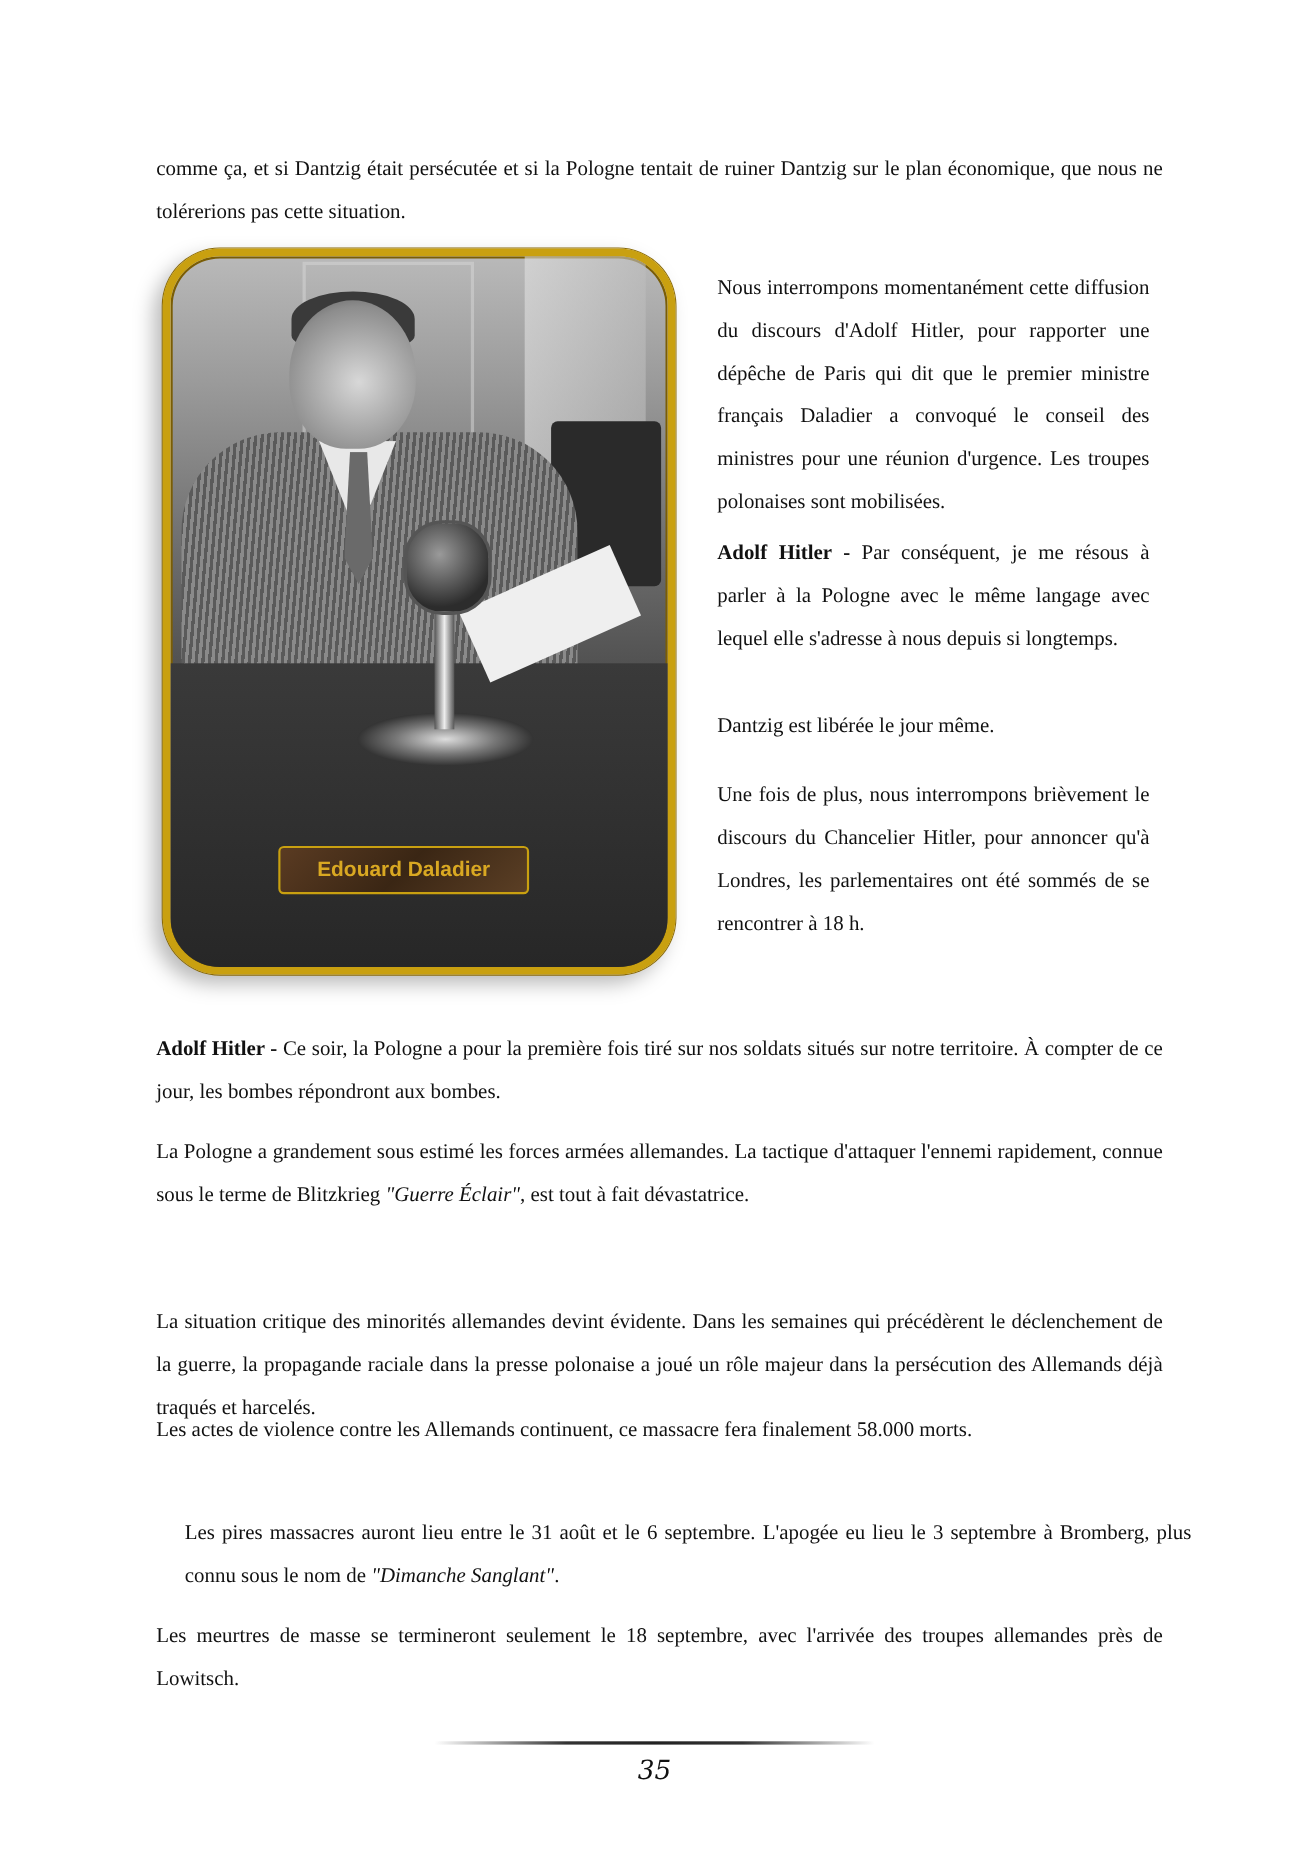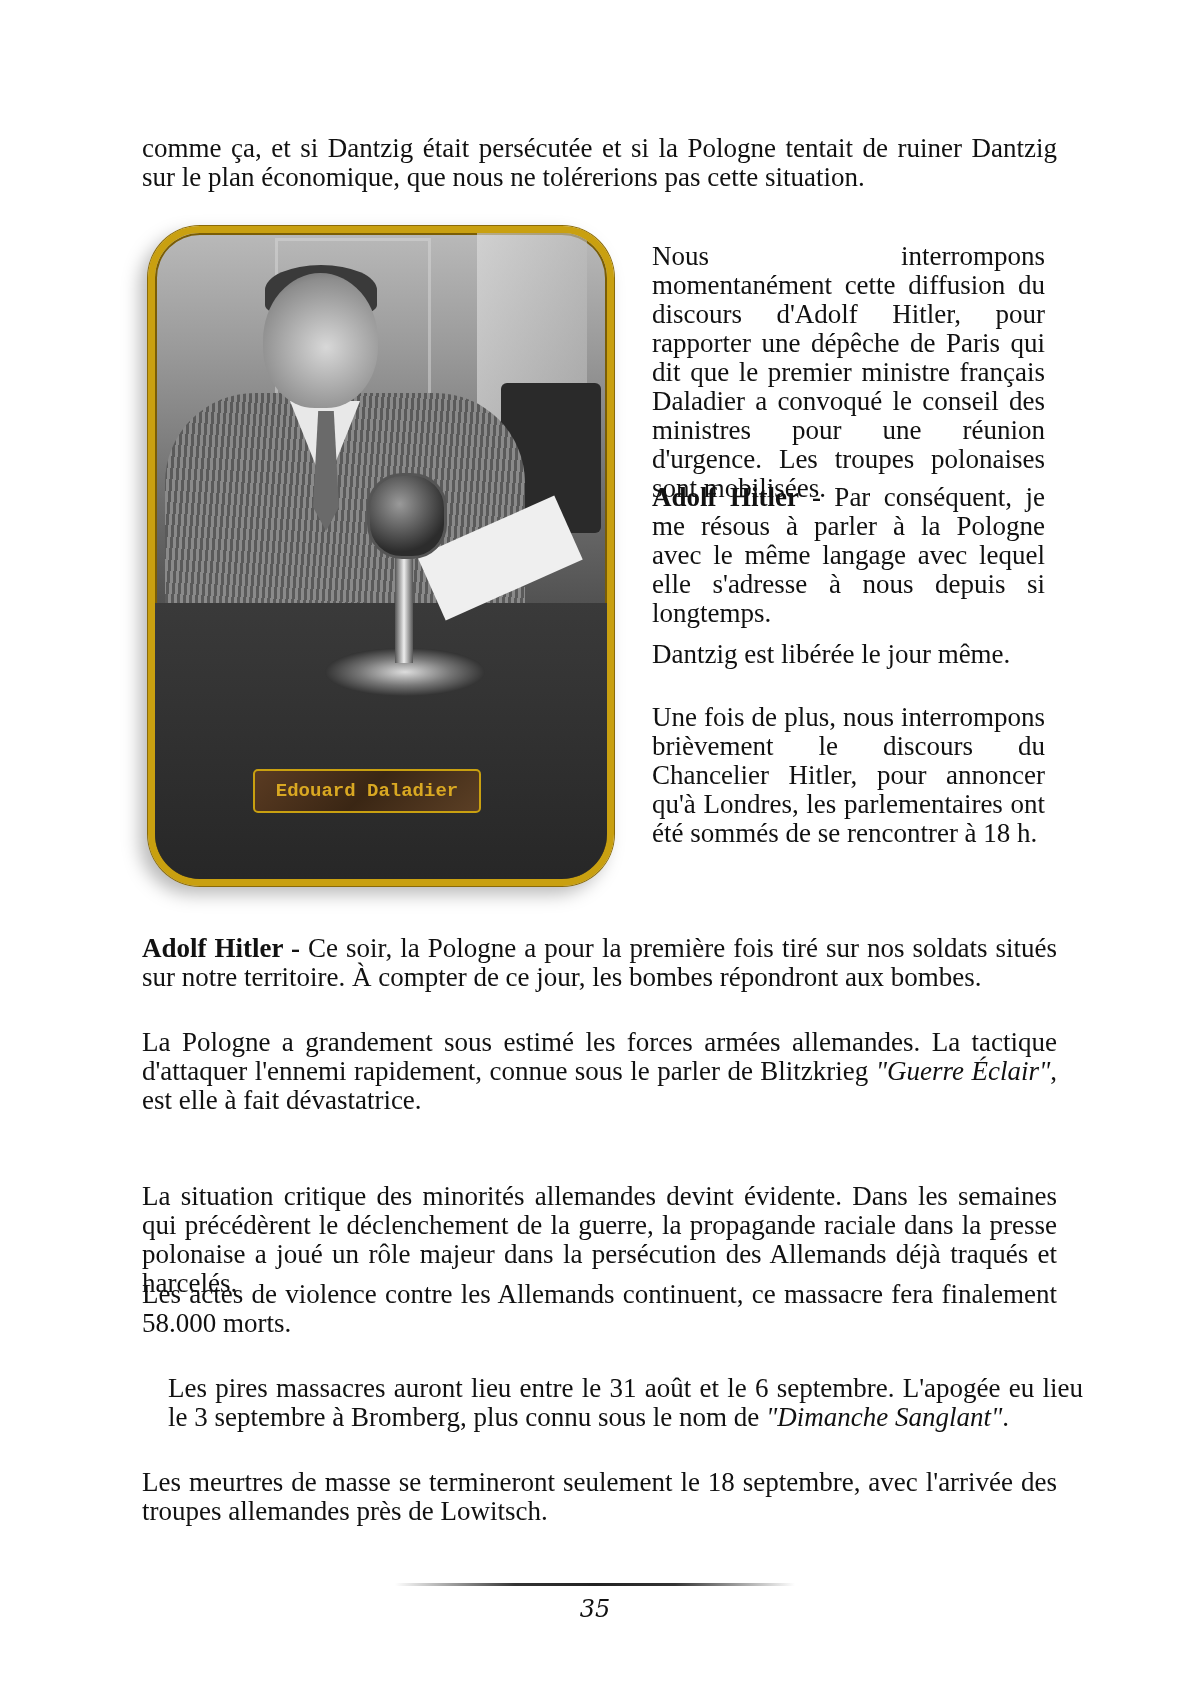--- a/index.html
+++ b/index.html
@@ -1,18 +1,18 @@
 <!DOCTYPE html>
 <html><head>
 <meta charset="utf-8">
 <style>
   html, body { margin: 0; padding: 0; background: #ffffff; }
   body { width: 1190px; height: 1683px; position: relative; overflow: hidden;
          font-family: "Liberation Serif", "DejaVu Serif", serif; color: #111; }
-  .para { position: absolute; font-size: 27px; line-height: 29px; text-align: justify;
+  .para { position: absolute; font-size: 19px; line-height: 39px; text-align: justify;
           text-align-last: left; margin: 0; }
   .full { left: 142px; width: 915px; }
   .col  { left: 652px; width: 393px; }
   .speaker { font-weight: bold; }
   em { font-style: italic; }
 
   .frame-wrap { position: absolute; left: 148px; top: 226px; width: 466px; height: 660px; }
   .frame-shadow { position: absolute; left: -8px; top: 8px; width: 466px; height: 660px;
     border-radius: 52px; background: rgba(0,0,0,0.28); filter: blur(9px); }
   .frame { position: absolute; left: 0; top: 0; width: 466px; height: 660px; border-radius: 52px;
@@ -41,21 +41,21 @@
     background: linear-gradient(180deg,#3a3a3a,#262626); }
   .mic-head { position: absolute; left: 212px; top: 240px; width: 74px; height: 80px; border-radius: 35px;
     background: radial-gradient(circle at 40% 35%, #9a9a9a, #2c2c2c 70%); border: 3px solid #555; }
   .mic-stem { position: absolute; left: 240px; top: 320px; width: 18px; height: 110px;
     background: linear-gradient(90deg,#555,#eee,#555); }
   .mic-base { position: absolute; left: 170px; top: 415px; width: 160px; height: 48px; border-radius: 50%;
     background: radial-gradient(ellipse at center, #ddd 0%, #777 40%, #2a2a2a 75%); }
   .caption { position: absolute; left: 98px; top: 536px; width: 228px; height: 44px; box-sizing: border-box;
     border: 2px solid #c9a010; border-radius: 5px;
     background: linear-gradient(135deg,#5a3b22,#3a2614 50%,#5b3f25); display: flex; align-items: center; justify-content: center;
-    color: #d9a822; font-weight: bold; font-size: 19px; font-family: Liberation Mono, monospace; }
+    color: #d9a822; font-weight: bold; font-size: 19px; font-family: Liberation Sans, sans-serif; }
 
   .rule { position: absolute; left: 395px; top: 1583px; width: 400px; height: 3px;
     background: linear-gradient(90deg, rgba(0,0,0,0) 0%, #333 30%, #222 50%, #333 70%, rgba(0,0,0,0) 100%); }
   .page-num { position: absolute; left: 545px; width: 100px; top: 1595px; text-align: center;
     font-size: 24px; font-style: italic; font-family: "DejaVu Serif", serif; color: #111; }
 </style>
 </head>
 <body>
 
 <p class="para full" style="top:134px;">comme ça, et si Dantzig était persécutée et si la Pologne tentait de ruiner Dantzig sur le plan économique, que nous ne tolérerions pas cette situation.</p>
@@ -85,21 +85,21 @@
 <p class="para col" style="top:242px;">Nous interrompons momentanément cette diffusion du discours d'Adolf Hitler, pour rapporter une dépêche de Paris qui dit que le premier ministre français Daladier a convoqué le conseil des ministres pour une réunion d'urgence. Les troupes polonaises sont mobilisées.</p>
 
 <p class="para col" style="top:483px;"><span class="speaker">Adolf Hitler -</span><span> Par conséquent, je me résous à parler à la Pologne avec le même langage avec lequel elle s'adresse à nous depuis si longtemps.</span></p>
 
 <p class="para col" style="top:640px;">Dantzig est libérée le jour même.</p>
 
 <p class="para col" style="top:703px;">Une fois de plus, nous interrompons brièvement le discours du Chancelier Hitler, pour annoncer qu'à Londres, les parlementaires ont été sommés de se rencontrer à 18 h.</p>
 
 <p class="para full" style="top:934px;"><span class="speaker">Adolf Hitler -</span><span> Ce soir, la Pologne a pour la première fois tiré sur nos soldats situés sur notre territoire. À compter de ce jour, les bombes répondront aux bombes.</span></p>
 
-<p class="para full" style="top:1028px;"><span>La Pologne a grandement sous estimé les forces armées allemandes. La tactique d'attaquer l'ennemi rapidement, connue sous le parler de Blitzkrieg </span><em>"Guerre Éclair"</em><span>, est elle à fait dévastatrice.</span></p>
+<p class="para full" style="top:1028px;"><span>La Pologne a grandement sous estimé les forces armées allemandes. La tactique d'attaquer l'ennemi rapidement, connue sous le terme de Blitzkrieg </span><em>"Guerre Éclair"</em><span>, est tout à fait dévastatrice.</span></p>
 
 <p class="para full" style="top:1154px;margin-top:28px;">La situation critique des minorités allemandes devint évidente. Dans les semaines qui précédèrent le déclenchement de la guerre, la propagande raciale dans la presse polonaise a joué un rôle majeur dans la persécution des Allemands déjà traqués et harcelés.</p>
 
 <p class="para full" style="top:1280px;">Les actes de violence contre les Allemands continuent, ce massacre fera finalement 58.000 morts.</p>
 
 <p class="para full" style="top:1374px;margin-left:26px;"><span>Les pires massacres auront lieu entre le 31 août et le 6 septembre. L'apogée eu lieu le 3 septembre à Bromberg, plus connu sous le nom de </span><em>"Dimanche Sanglant"</em><span>.</span></p>
 
 <p class="para full" style="top:1468px;">Les meurtres de masse se termineront seulement le 18 septembre, avec l'arrivée des troupes allemandes près de Lowitsch.</p>
 
 <div class="rule"></div>

